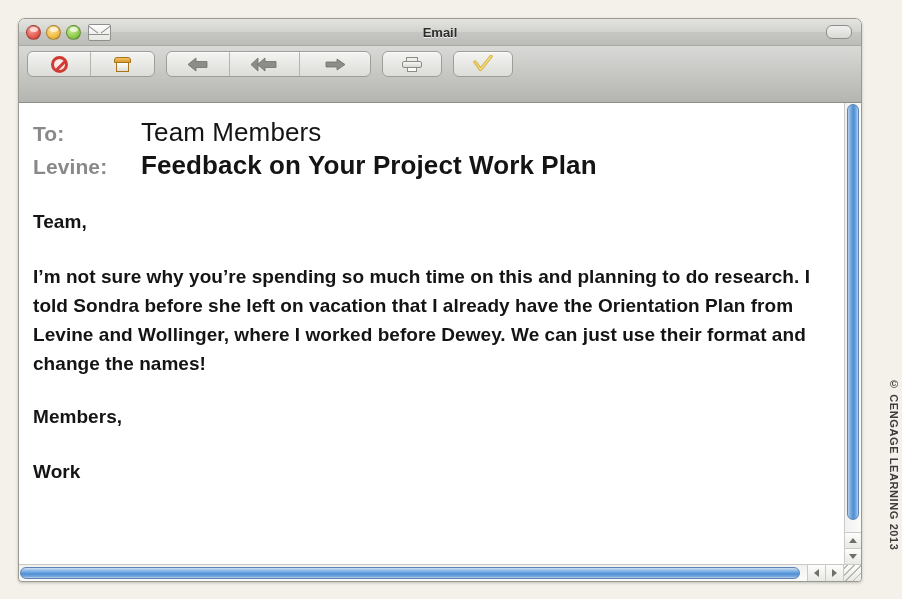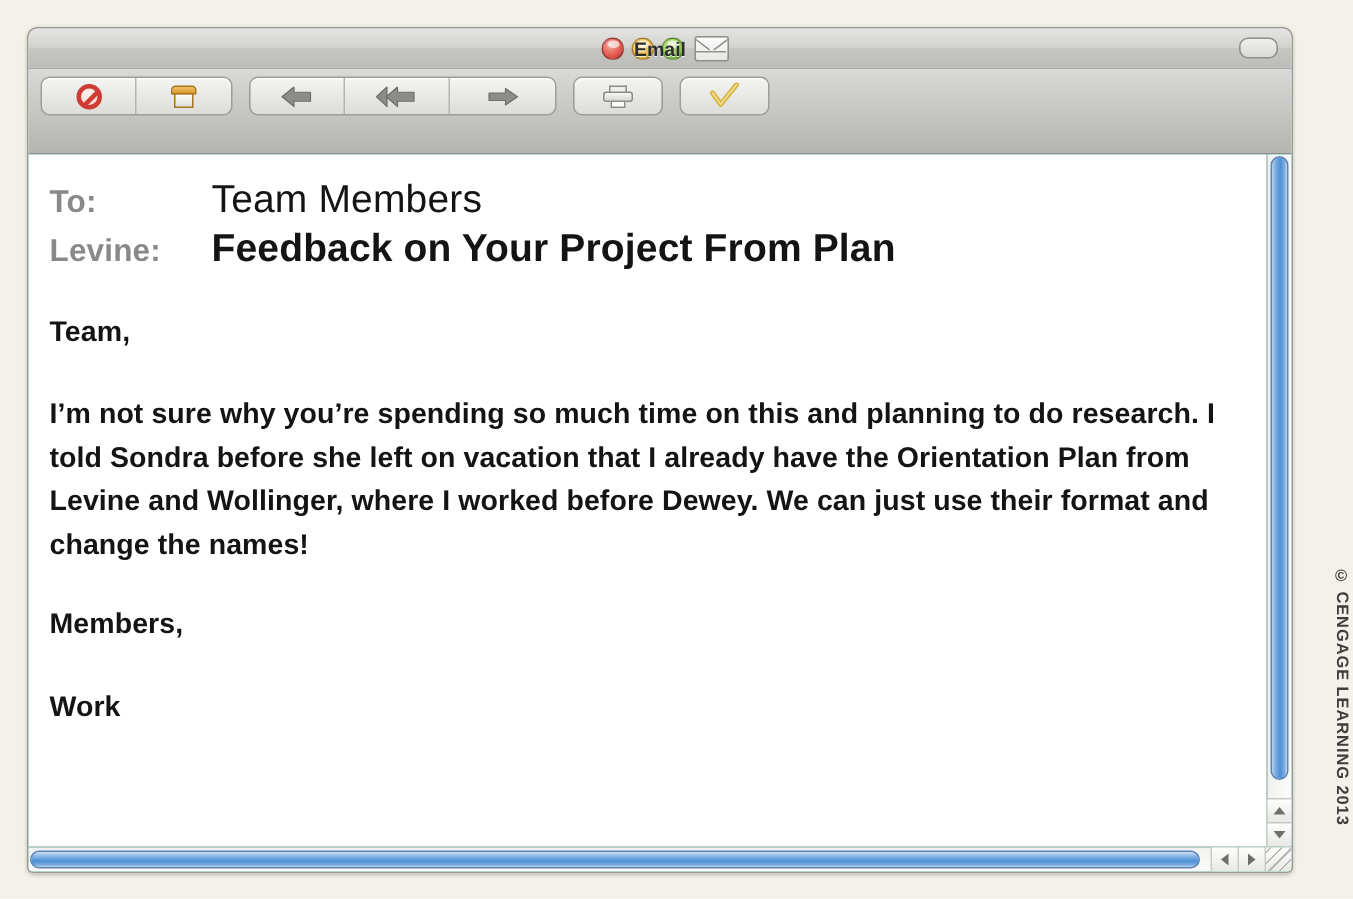--- a/index.html
+++ b/index.html
@@ -33,21 +33,20 @@
 
   
   .titlebar {
     position: relative;
     height: 26px;
     flex: 0 0 26px;
     background: linear-gradient(to bottom, #e4e4e2 0%, #d2d2cf 48%, #c6c6c3 52%, #bcbcb9 100%);
     border-bottom: 1px solid #a9a9a5;
     display: flex;
     align-items: center;
-    justify-content: center;
   }
   .traffic {
     display: flex;
     align-items: center;
     gap: 5px;
     margin-left: 7px;
   }
   .light {
     width: 15px;
     height: 15px;
@@ -227,21 +226,21 @@
     background: #fbfbfa;
     box-sizing: border-box;
   }
 
   
   .content-wrap {
     flex: 1 1 auto;
     display: flex;
     flex-direction: column;
     min-height: 0;
-    background: #14b8a6;
+    background: #15803d;
   }
   .content-row {
     flex: 1 1 auto;
     display: flex;
     min-height: 0;
   }
   .message {
     flex: 1 1 auto;
     padding: 14px 20px 0 14px;
     overflow: hidden;
@@ -464,21 +463,21 @@
     <div class="content-row">
 
       <div class="message">
 
         <div class="hdr-row">
           <span class="hdr-label">To:</span>
           <span class="hdr-value">Team Members</span>
         </div>
         <div class="hdr-row">
           <span class="hdr-label">Levine:</span>
-          <span class="hdr-value bold">Feedback on Your Project From Plan</span>
+          <span class="hdr-value bold">Feedback on Your Project Work Plan</span>
         </div>
 
         <div class="body-text">
           <p>Team,</p>
           <p class="para">I’m not sure why you’re spending so much time on this and planning to do research.  I told Sondra before she left on vacation that I already have the Orientation Plan from Levine and Wollinger, where I worked before Dewey. We can just use their format and change the names!</p>
           <p>Members,</p>
           <p>Work</p>
         </div>
 
       </div>

